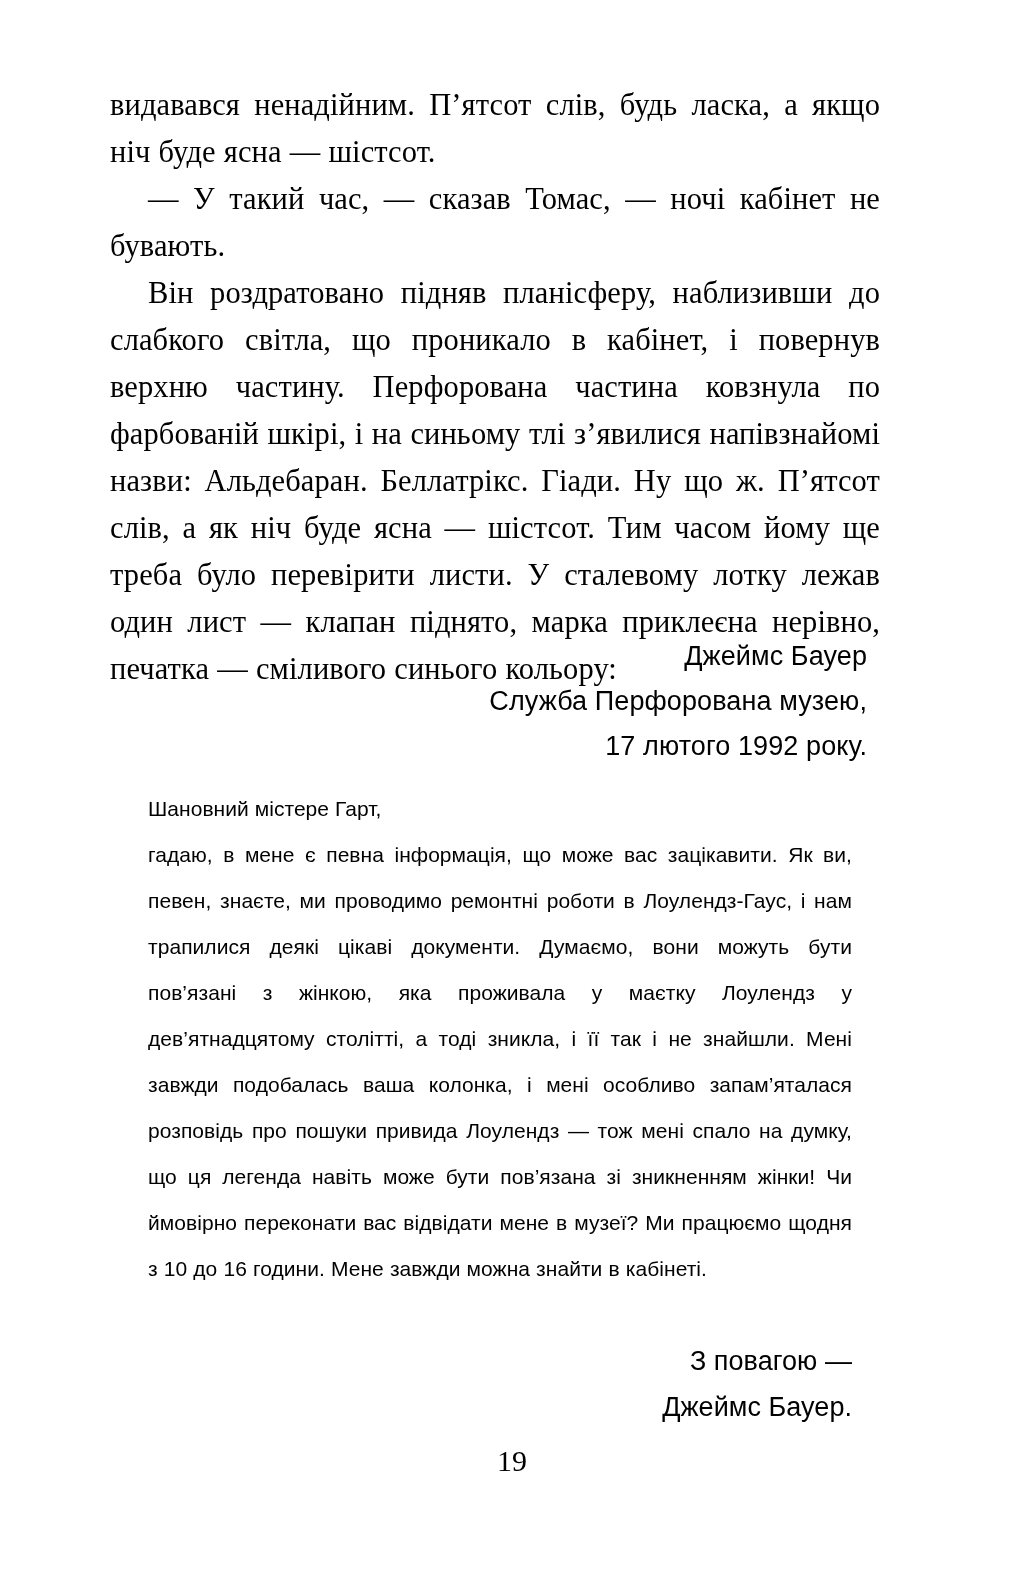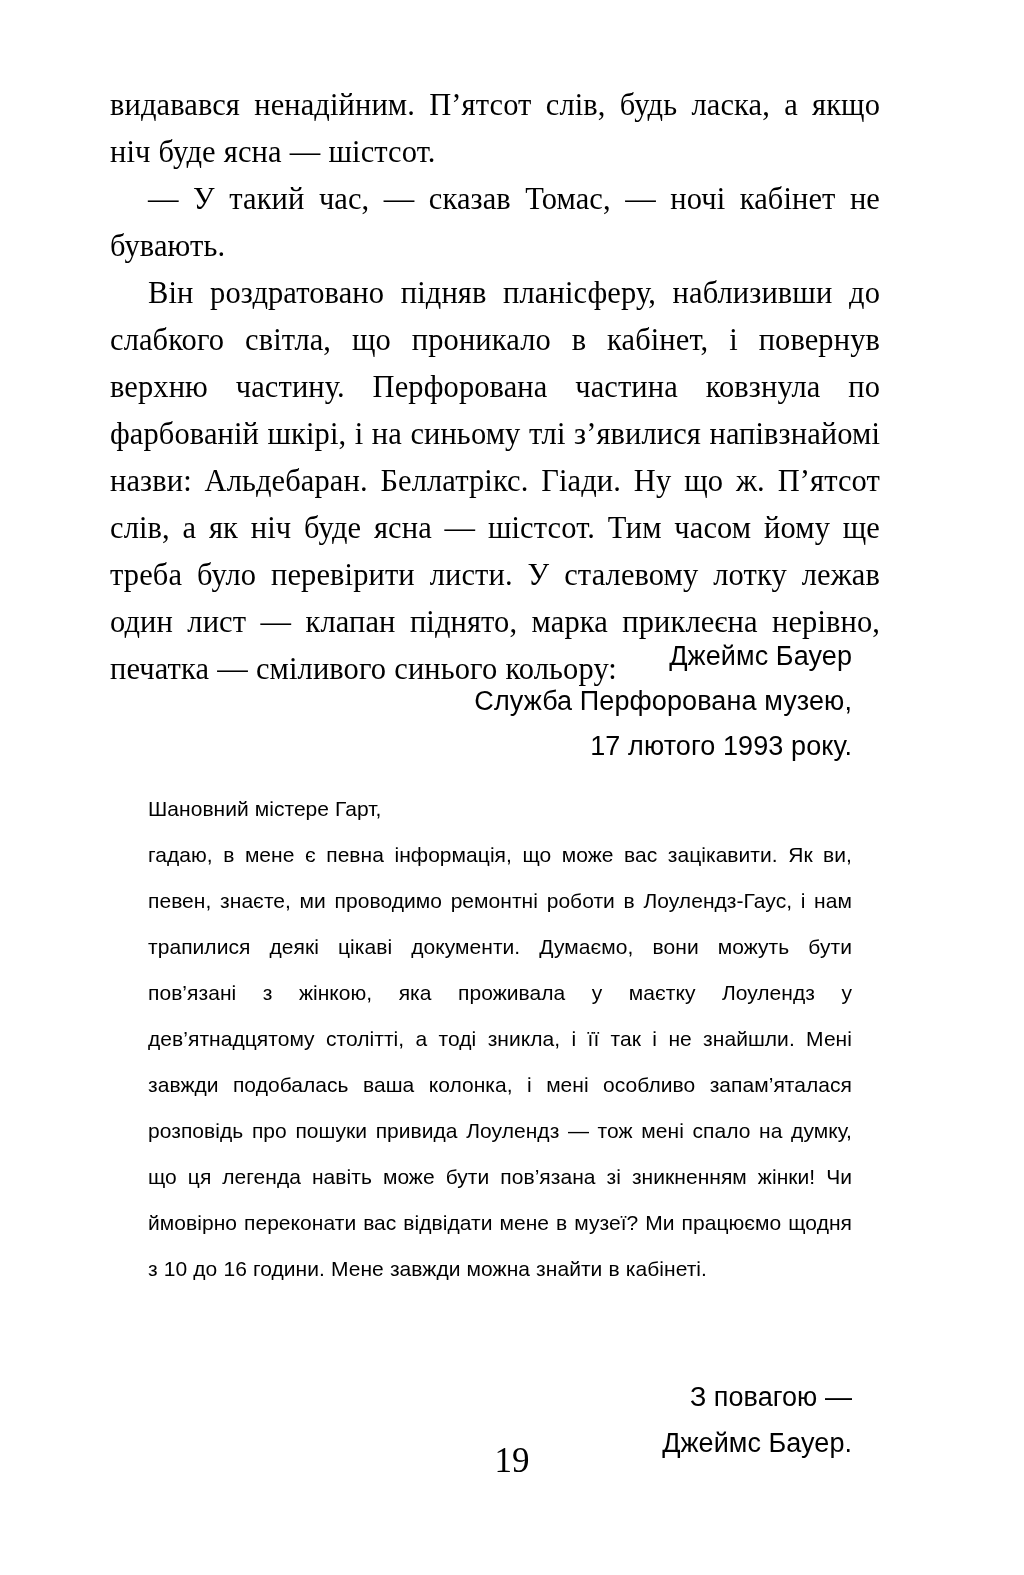--- a/index.html
+++ b/index.html
@@ -47,21 +47,21 @@
   .narrative p.indent {
     text-indent: 38px;
   }
   .narrative p.noindent {
     text-indent: 0;
   }
 
   
   .letterhead {
     position: absolute;
-    left: 148px;
+    left: 163px;
     top: 634px;
     width: 704px;
     text-align: right;
     font-family: "Liberation Sans", "DejaVu Sans", sans-serif;
     font-size: 27px;
     line-height: 45px;
     letter-spacing: 0.1px;
   }
   .letterhead .line {
     display: block;
@@ -96,54 +96,53 @@
   .closing {
     position: absolute;
     left: 148px;
     top: 1338px;
     width: 704px;
     text-align: right;
     font-family: "Liberation Sans", "DejaVu Sans", sans-serif;
     font-size: 27px;
     line-height: 46px;
     letter-spacing: 0.05px;
-    margin-top: 36px;
   }
   .closing .line {
     display: block;
     white-space: nowrap;
   }
 
   
   .folio {
     position: absolute;
     left: 0;
     top: 1441px;
     width: 1024px;
     text-align: center;
     font-family: "Liberation Serif", "DejaVu Serif", serif;
-    font-size: 35px;
+    font-size: 30px;
     line-height: 40px;
   }
 </style>
 </head>
 <body>
 
 <div class="page">
 
   <div class="narrative">
     <p class="noindent">видавався ненадійним. П’ятсот слів, будь ласка, а якщо ніч буде ясна — шістсот.</p>
     <p class="indent">— У такий час, — сказав Томас, — ночі кабінет не бувають.</p>
     <p class="indent">Він роздратовано підняв планісферу, наблизивши до слабкого світла, що проникало в кабінет, і повернув верхню частину. Перфорована частина ковзнула по фарбованій шкірі, і на синьому тлі з’явилися напівзнайомі назви: Альдебаран. Беллатрікс. Гіади. Ну що ж. П’ятсот слів, а як ніч буде ясна — шістсот. Тим часом йому ще треба було перевірити листи. У сталевому лотку лежав один лист — клапан піднято, марка приклеєна нерівно, печатка — сміливого синього кольору:</p>
   </div>
 
   <div class="letterhead">
     <span class="line">Джеймс Бауер</span>
     <span class="line">Служба Перфорована музею,</span>
-    <span class="line">17 лютого 1993 року.</span>
+    <span class="line">17 лютого 1992 року.</span>
   </div>
 
   <div class="letter-body">
     <span class="salutation">Шановний містере Гарт,</span>
     <span class="body-text">гадаю, в мене є певна інформація, що може вас зацікавити. Як ви, певен, знаєте, ми проводимо ремонтні роботи в Лоулендз-Гаус, і нам трапилися деякі цікаві документи. Думаємо, вони можуть бути пов’язані з жінкою, яка проживала у маєтку Лоулендз у дев’ятнадцятому столітті, а тоді зникла, і її так і не знайшли. Мені завжди подобалась ваша колонка, і мені особливо запам’яталася розповідь про пошуки привида Лоулендз — тож мені спало на думку, що ця легенда навіть може бути пов’язана зі зникненням жінки! Чи ймовірно переконати вас відвідати мене в музеї? Ми працюємо щодня з 10 до 16 години. Мене завжди можна знайти в кабінеті.</span>
   </div>
 
   <div class="closing">
     <span class="line">З повагою —</span>
     <span class="line">Джеймс Бауер.</span>

